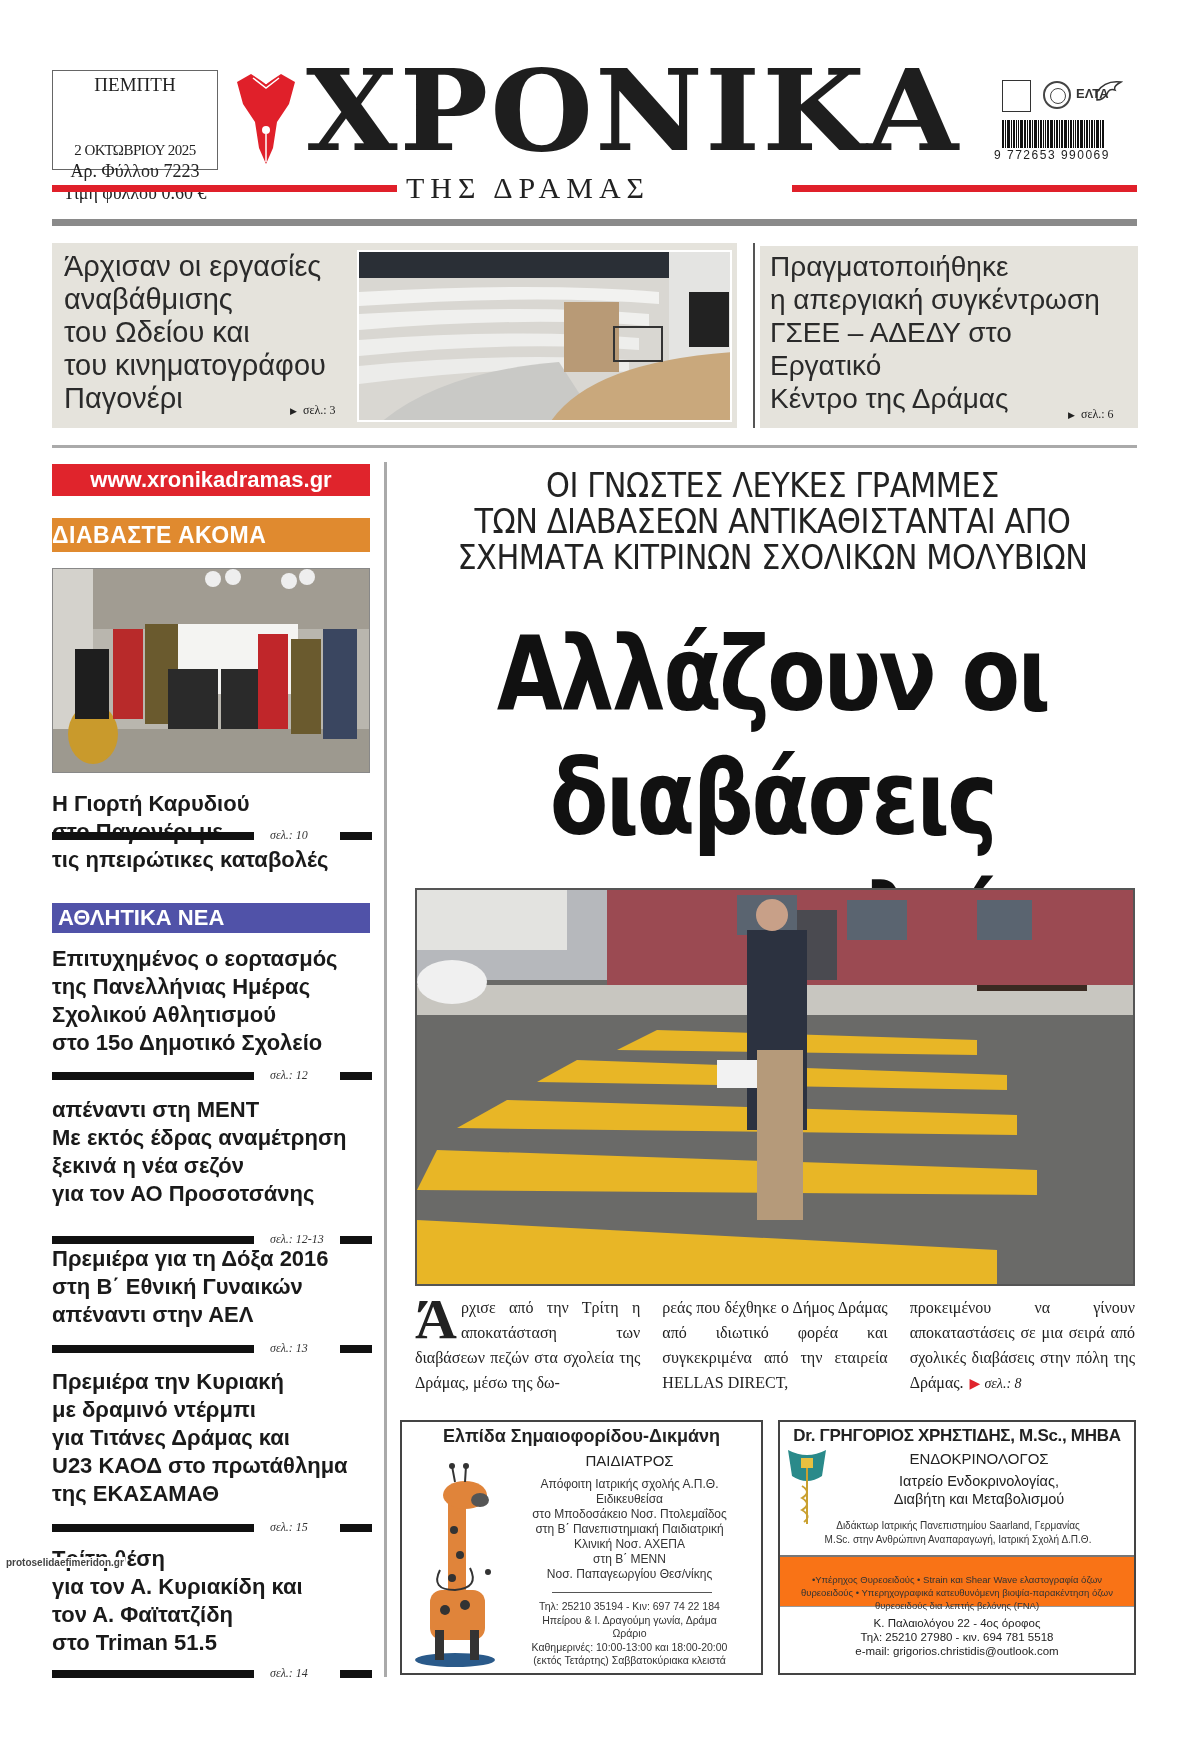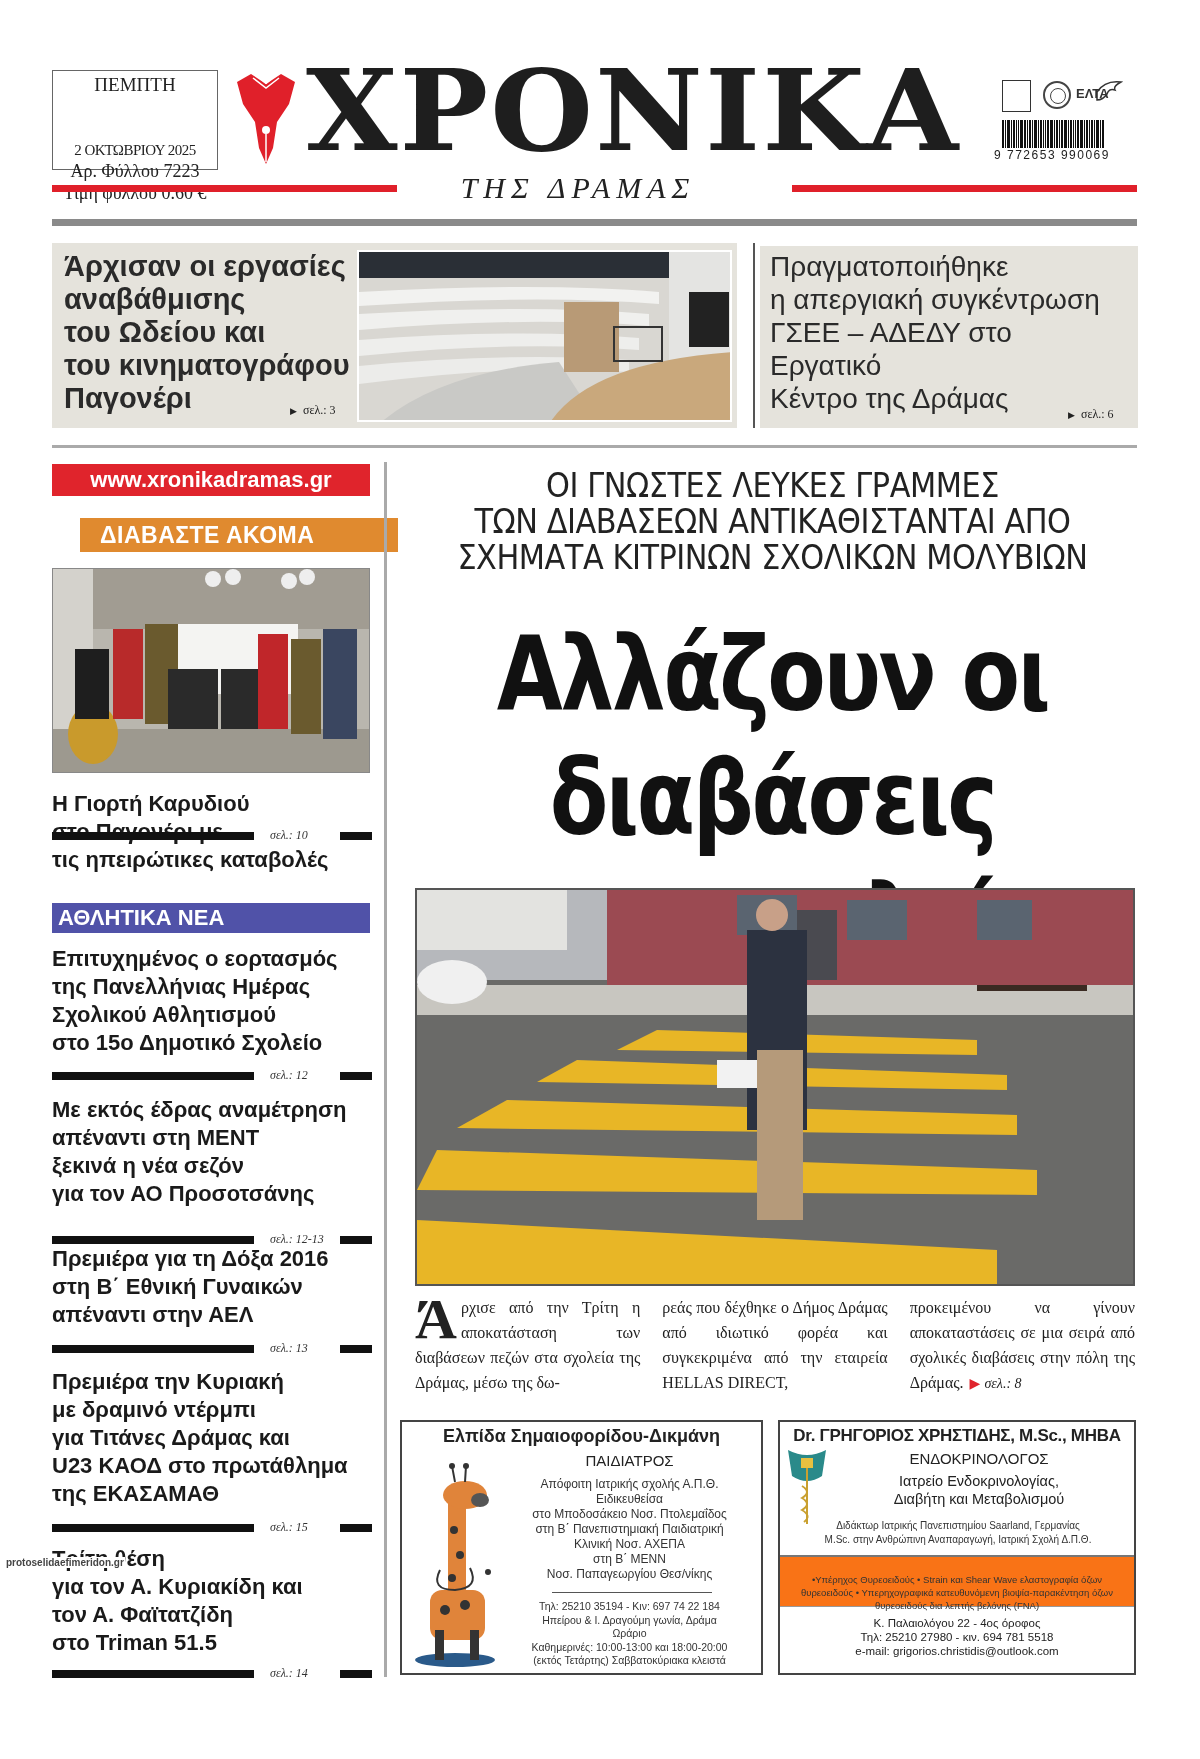--- a/index.html
+++ b/index.html
@@ -6,45 +6,45 @@
   body{width:1200px;height:1759px;position:relative;overflow:hidden;font-family:"Liberation Sans",sans-serif;color:#1a1a1a;}
   .abs{position:absolute;}
   
   .issue-box{left:52px;top:70px;width:166px;height:100px;border:1.5px solid #666;text-align:center;font-family:"Liberation Serif",serif;color:#222;box-sizing:border-box;padding-top:3px;}
   .issue-box .day{font-size:19px;line-height:22px;}
   .issue-box .date{font-size:15px;line-height:20px;letter-spacing:-0.5px;margin-top:44px;}
   .issue-box .num{font-size:18px;line-height:22px;}
   .issue-box .price{font-size:18px;line-height:22px;}
   .logo-mark{left:233px;top:70px;width:66px;height:96px;}
   .title{left:306px;top:58px;width:690px;height:112px;font-family:"DejaVu Serif",serif;font-weight:bold;font-size:118px;line-height:112px;letter-spacing:2px;color:#1e1e1e;transform:scaleY(0.95);transform-origin:top left;}
-  .subtitle{left:388px;top:170px;width:380px;text-align:center;font-family:"Liberation Serif",serif;font-style:italic;font-size:30px;letter-spacing:6px;color:#222;line-height:36px;}
+  .subtitle{left:406px;top:170px;width:380px;font-family:"Liberation Serif",serif;font-size:30px;letter-spacing:6px;color:#222;line-height:36px;}
   .red-rule-l{left:52px;top:185px;width:345px;height:7px;background:#e0202a;}
   .red-rule-r{left:792px;top:185px;width:345px;height:7px;background:#e0202a;}
   .gray-rule{left:52px;top:219px;width:1085px;height:7px;background:#8a8a8a;}
   .regbox{left:1002px;top:80px;width:27px;height:30px;border:1px solid #333;font-size:3px;}
   .seal{left:1043px;top:81px;width:28px;height:28px;border:2px solid #444;border-radius:50%;box-sizing:border-box;}
   .seal:after{content:"";position:absolute;left:5px;top:5px;width:14px;height:14px;border:1px solid #444;border-radius:50%;}
   .elta{left:1076px;top:86px;font-size:13px;font-weight:bold;color:#333;}
   .elta-bird{left:1095px;top:78px;width:28px;height:24px;}
   .barcode{left:1002px;top:120px;width:122px;height:28px;display:flex;gap:1px;align-items:stretch;}
   .barcode span{background:#111;display:block;}
   .barcode-num{left:994px;top:148px;font-size:12px;letter-spacing:1.5px;color:#222;}
   
   .teaser1{left:52px;top:243px;width:685px;height:185px;background:#e5e3dc;}
-  .teaser1-text{left:64px;top:250px;width:290px;font-size:29px;line-height:33px;color:#2a2a2a;font-weight:700;}
+  .teaser1-text{left:64px;top:250px;width:290px;font-size:29px;line-height:33px;color:#2a2a2a;font-weight:400;}
   .teaser1-photo{left:357px;top:250px;width:375px;height:172px;border:2px solid #fff;box-sizing:border-box;overflow:hidden;}
   .pageref{font-family:"Liberation Serif",serif;font-size:12px;color:#222;}
   .pageref:before{content:"\25B6";font-size:9px;margin-right:6px;}
   .teaser-divider{left:753px;top:243px;width:2px;height:185px;background:#555;}
   .teaser2{left:760px;top:246px;width:378px;height:182px;background:#e5e3dc;}
   .teaser2-text{left:770px;top:250px;width:360px;font-size:28px;line-height:33px;color:#2a2a2a;}
   .section-rule{left:52px;top:445px;width:1085px;height:3px;background:#aaa;}
   
   .web-banner{left:52px;top:464px;width:318px;height:32px;background:#e0242c;color:#fff;font-weight:bold;font-size:22px;text-align:center;line-height:32px;}
-  .read-more{left:52px;top:518px;width:318px;height:34px;background:#e08a2f;color:#fff;font-weight:bold;font-size:23px;line-height:34px;padding-left:20px;box-sizing:border-box;letter-spacing:0.5px;margin-left:28px;}
+  .read-more{left:52px;top:518px;width:318px;height:34px;background:#e08a2f;color:#fff;font-weight:bold;font-size:23px;line-height:34px;padding-left:0;box-sizing:border-box;letter-spacing:0.5px;}
   .left-photo{left:52px;top:568px;width:318px;height:205px;overflow:hidden;border:1px solid #888;box-sizing:border-box;}
   .story{left:52px;width:318px;font-weight:bold;font-size:22px;line-height:28px;color:#1a1a1a;}
   .story-rule{left:52px;width:318px;height:12px;}
   .story-rule .bar1{position:absolute;left:0;top:2px;width:202px;height:8px;background:#111;}
   .story-rule .ref{position:absolute;left:218px;top:-2px;font-family:"Liberation Serif",serif;font-style:italic;font-size:12px;color:#333;}
   .story-rule .bar2{position:absolute;left:288px;top:2px;width:32px;height:8px;background:#111;}
   .sports-banner{left:52px;top:903px;width:318px;height:30px;background:#5052a8;color:#fff;font-weight:bold;font-size:22px;line-height:30px;padding-left:6px;box-sizing:border-box;}
   .watermark{left:5px;top:1557px;font-size:10px;font-weight:bold;color:#444;background:#fff;padding:0 1px;z-index:3;}
   .col-rule{left:384px;top:462px;width:3px;height:1215px;background:#aaa;}
   
@@ -232,22 +232,22 @@
   <div>Σχολικού Αθλητισμού</div>
   <div>στο 15ο Δημοτικό Σχολείο</div>
 </div>
 <div class="abs story-rule" style="top:1070px;">
   <div class="bar1"></div>
     <span class="ref">σελ.: 12</span>
     <div class="bar2"></div>
 </div>
 
 <div class="abs story" style="top:1096px;">
+  <div>απέναντι στη ΜΕΝΤ</div>
   <div>Με εκτός έδρας αναμέτρηση</div>
-  <div>απέναντι στη ΜΕΝΤ</div>
   <div>ξεκινά η νέα σεζόν</div>
   <div>για τον ΑΟ Προσοτσάνης</div>
 </div>
 <div class="abs story-rule" style="top:1222px;margin-top:12px;">
   <div class="bar1"></div>
     <span class="ref">σελ.: 12-13</span>
     <div class="bar2"></div>
 </div>
 
 <div class="abs story" style="top:1245px;">

